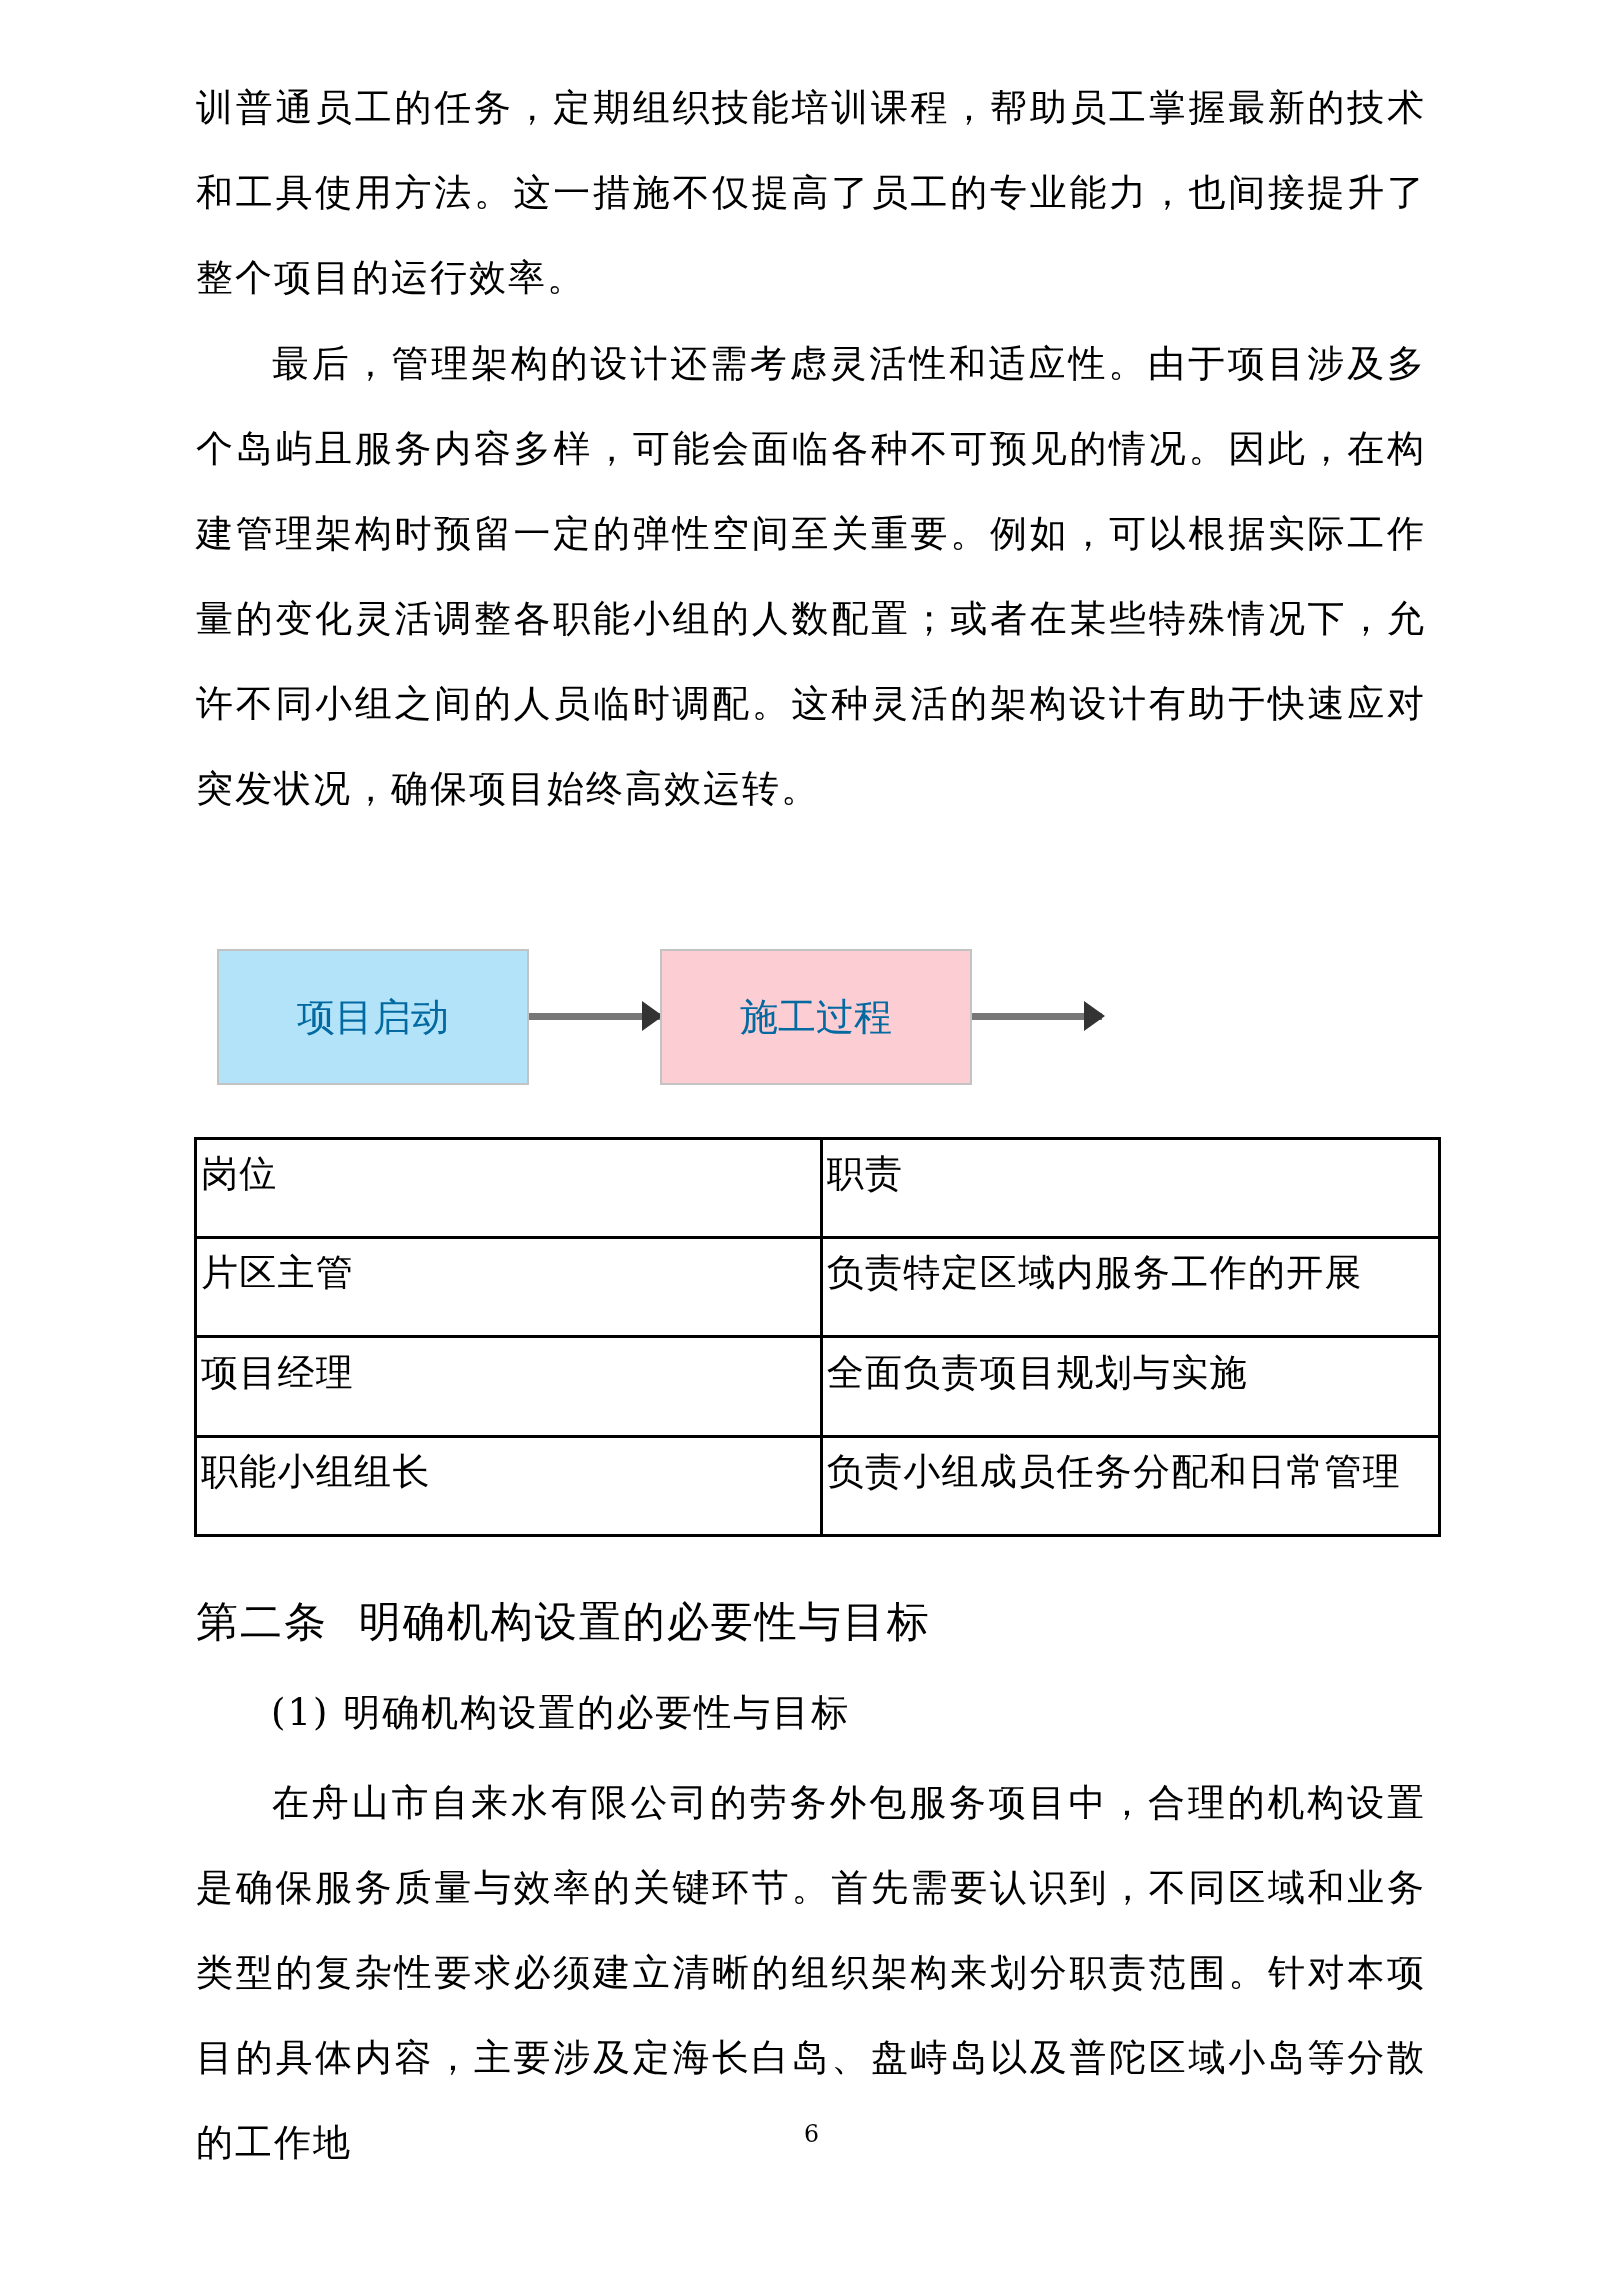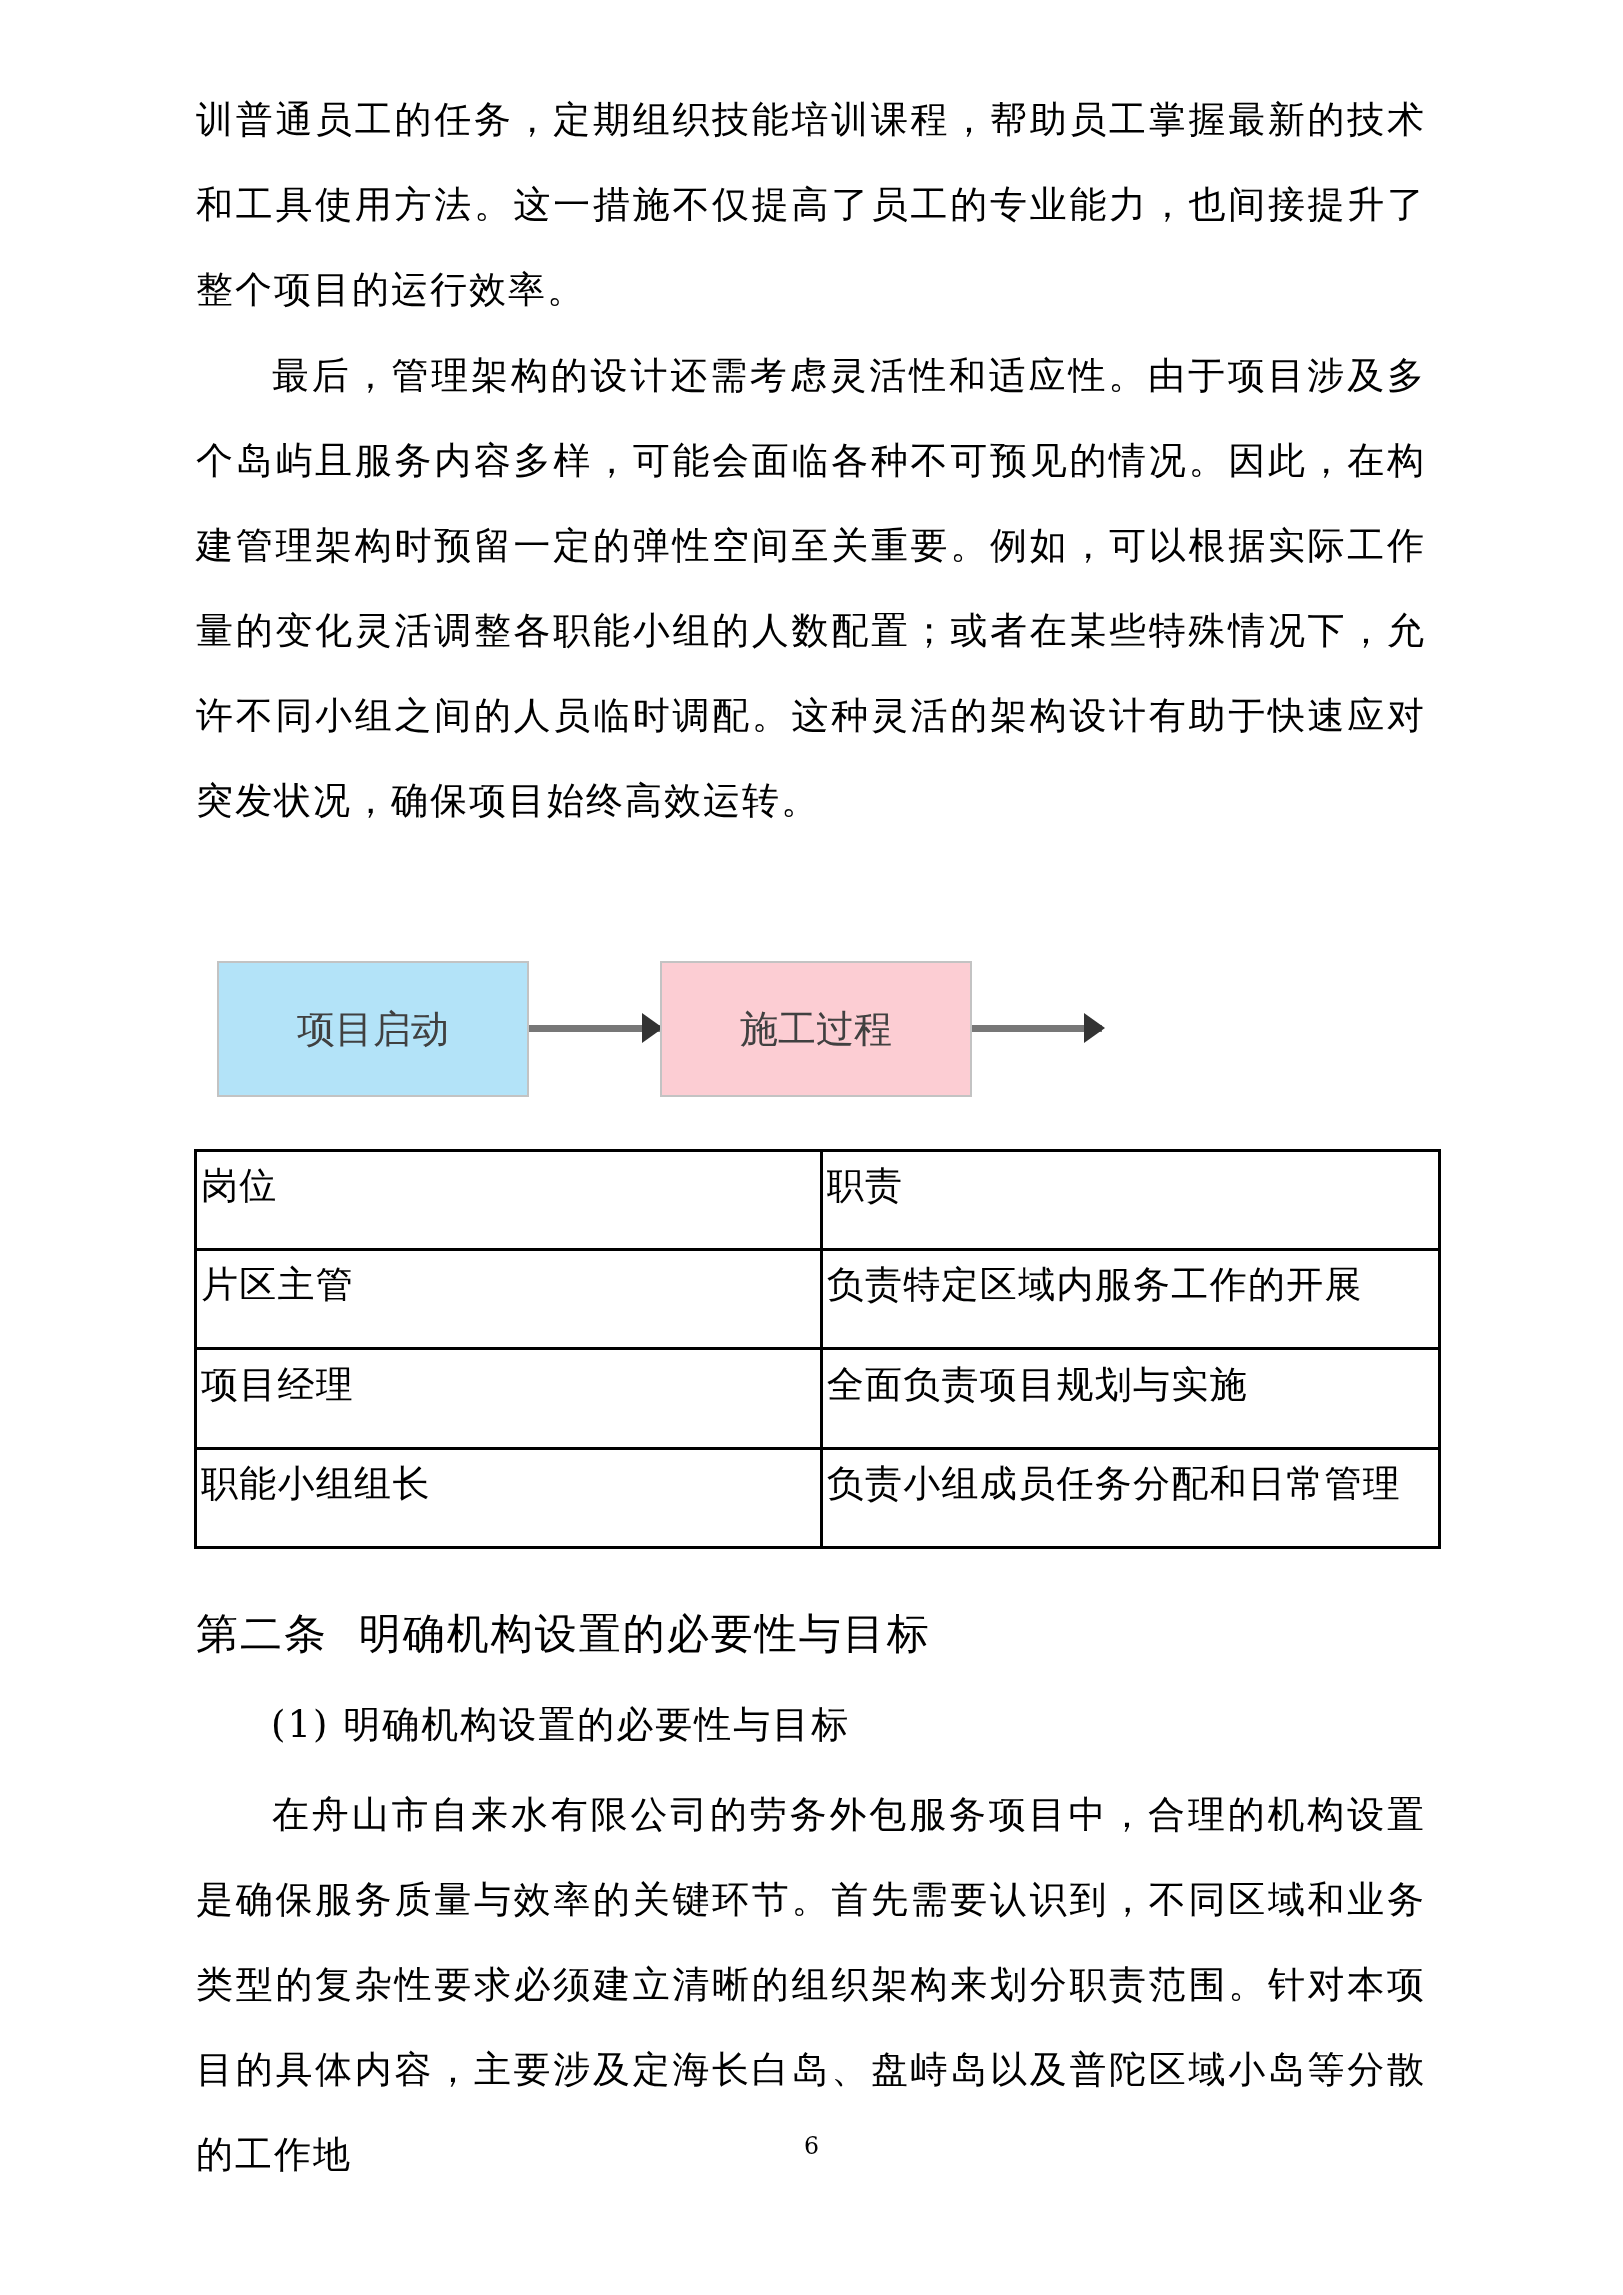--- a/index.html
+++ b/index.html
@@ -1,25 +1,25 @@
 <!DOCTYPE html>
 <html style="font-size:10.5px"><head>
 <meta charset="utf-8">
 <style>
   html, body { margin:0; padding:0; background:#ffffff; }
   body { width:1623px; height:2295px; position:relative; overflow:hidden;
          font-family:"DejaVu Serif","Liberation Serif",serif; color:#000; }
-  .page { position:absolute; left:0; top:12px; width:1623px; height:1753px; }
+  .page { position:absolute; left:0; top:0; width:1623px; height:1753px; }
   .para { position:absolute; left:196px; width:1230px; font-size:37px;
           line-height:85px; letter-spacing:2px; text-align:justify; }
   .para.indent { text-indent:76px; }
   .flow { position:absolute; left:217px; top:949px; width:1197px; height:137px; }
   .box { position:absolute; top:0; width:312px; height:136px; border:2px solid #c3c3c3;
          box-sizing:border-box; display:flex; align-items:center; justify-content:center;
-         font-family:"DejaVu Sans","Liberation Sans",sans-serif; font-size:38px; color:#404040; }
+         font-family:"DejaVu Sans","Liberation Sans",sans-serif; font-size:38px; color:#0369a1; }
   .arrow { position:absolute; top:64px; height:6.5px; background:#777; }
   .arrow::after { content:""; position:absolute; right:-2.6px; top:-11.8px; border-left:21px solid #333;
                   border-top:15px solid transparent; border-bottom:15px solid transparent; }
   table.duty { position:absolute; left:194px; top:1137px; width:1247px; border-collapse:collapse;
                font-size:37px;border-radius:14px; }
   table.duty td { border:3.3px solid #000; height:87px; vertical-align:top; padding:9.2px 3.9px 0 3.9px;
                   letter-spacing:1.3px; }
   table.duty td.c1 { width:615px; }
   .heading { position:absolute; left:196px; top:1594px; font-size:42px; letter-spacing:2px; }
   .sub { position:absolute; left:271px; top:1688px; font-size:37px; letter-spacing:2px; }

